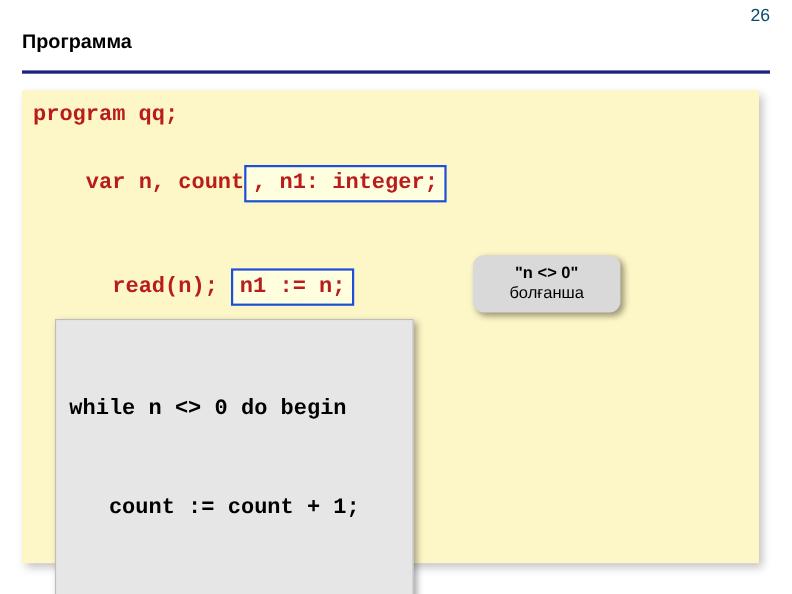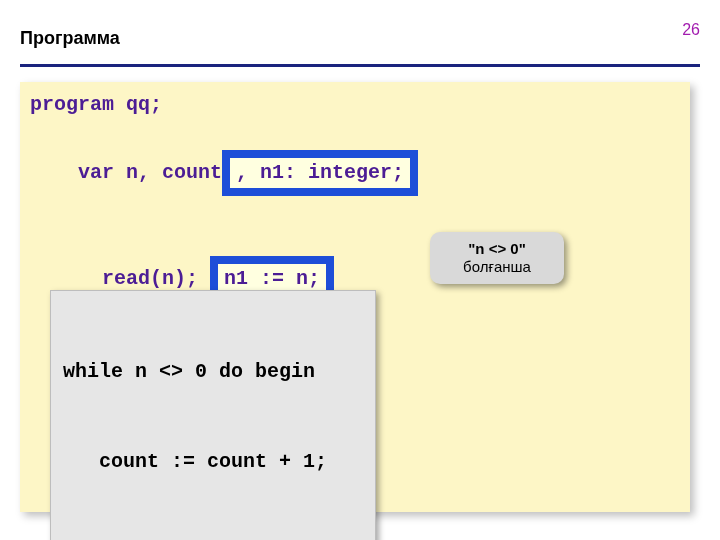--- a/index.html
+++ b/index.html
@@ -7,24 +7,24 @@
     padding: 0;
     width: 720px;
     height: 540px;
     font-family: Arial, sans-serif;
     background: #fff;
     position: relative;
     overflow: hidden;
   }
   .page-number {
     position: absolute;
-    top: 21px;
+    top: 6px;
     right: 20px;
     font-size: 16px;
-    color: #a21caf;
+    color: #0c4a6e;
   }
   .title {
     position: absolute;
     top: 28px;
     left: 20px;
     font-size: 18px;
     font-weight: bold;
     color: #000;
   }
   .title-rule {
@@ -39,30 +39,30 @@
     position: absolute;
     top: 82px;
     left: 20px;
     width: 670px;
     height: 430px;
     background: #fdf6c6;
     box-shadow: 4px 4px 8px rgba(0,0,0,0.25);
     font-family: "Courier New", monospace;
     font-size: 20px;
     font-weight: bold;
-    color: #4c1d95;
+    color: #b91c1c;
     padding: 8px 10px;
     line-height: 30px;
     box-sizing: border-box;
   }
   .code-line { white-space: pre; position: relative; }
   .hl-red {
     display: inline-block;
     background: #ffffe0;
-    border: 8px solid #1d4ed8;
+    border: 2px solid #1d4ed8;
     padding: 0 6px;
     font-weight: bold;
   }
   .grey-box {
     position: absolute;
     background: #e6e6e6;
     border: 1px solid #bdbdbd;
     box-shadow: 3px 3px 6px rgba(0,0,0,0.35);
     font-family: "Courier New", monospace;
     font-weight: bold;

